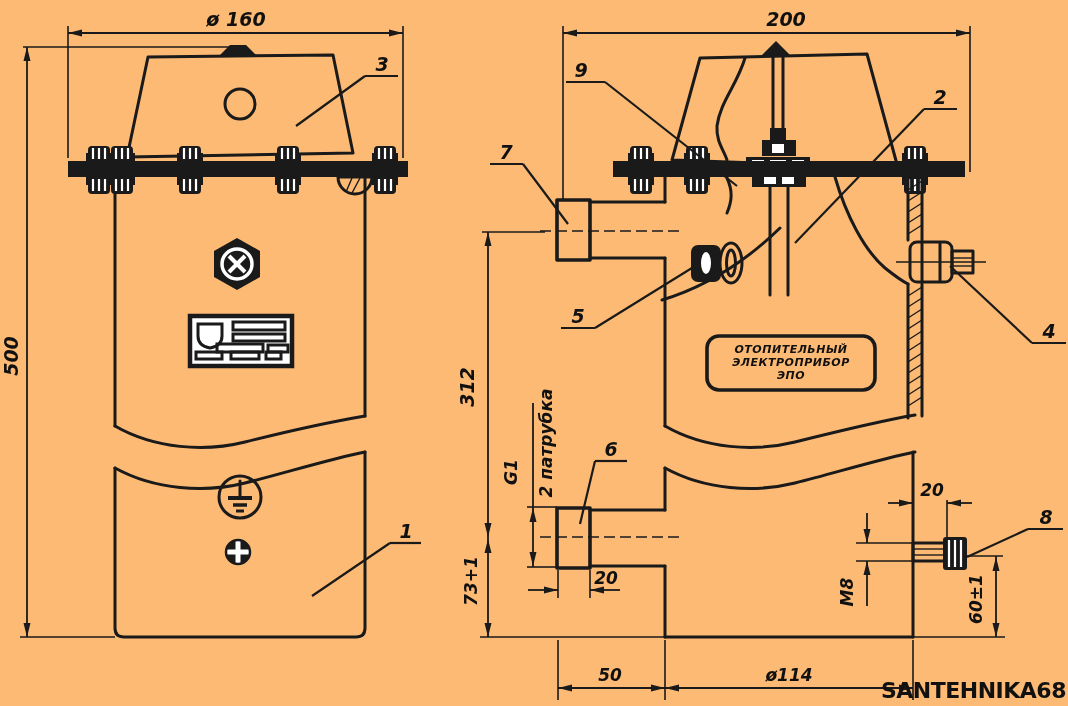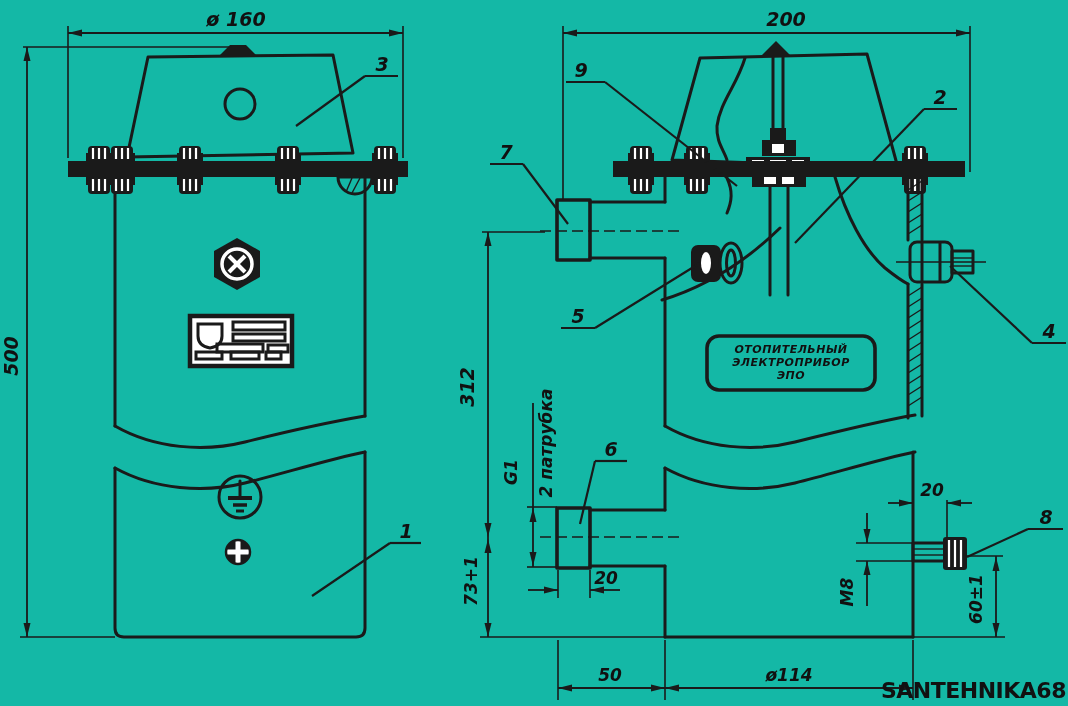--- a/index.html
+++ b/index.html
@@ -1,16 +1,16 @@
 <!DOCTYPE html>
 <html><head>
 <meta charset="utf-8">
 <style>
   html,body{margin:0;padding:0;background:#ffffff;}
-  .stage{width:1068px;height:706px;position:relative;background:#14b8a6;overflow:hidden;
+  .stage{width:1068px;height:706px;position:relative;background:#fdba74;overflow:hidden;
          font-family:"DejaVu Sans","Liberation Sans",sans-serif;}
   svg{position:absolute;left:0;top:0;}
   .obj{stroke:#1a1a1a;stroke-width:3;fill:none;stroke-linecap:round;stroke-linejoin:round;}
   .obj-thick{stroke:#1a1a1a;stroke-width:3.6;fill:none;stroke-linejoin:round;}
   .thin{stroke:#1a1a1a;stroke-width:1.6;fill:none;}
   .dim{stroke:#1a1a1a;stroke-width:1.8;fill:none;}
   .lead{stroke:#1a1a1a;stroke-width:2.2;fill:none;}
   .arr{fill:#1a1a1a;stroke:none;}
   .blk{fill:#1a1a1a;stroke:none;}
   .wht{stroke:#fff;stroke-width:2.2;fill:none;}

